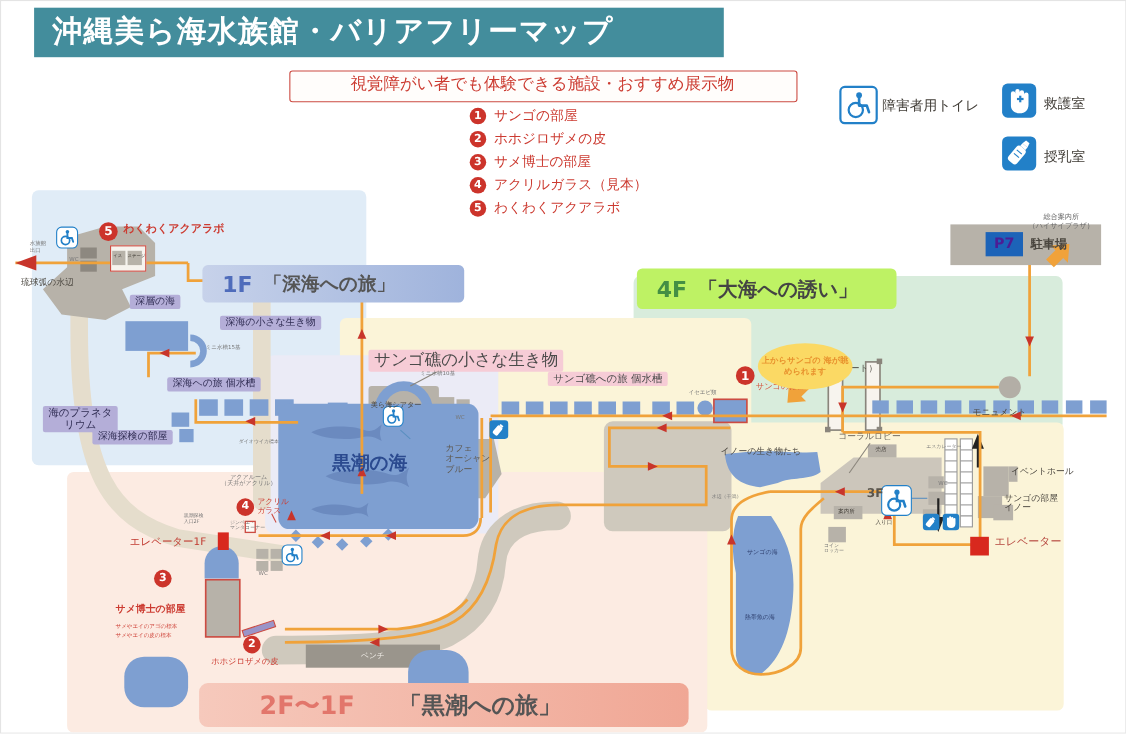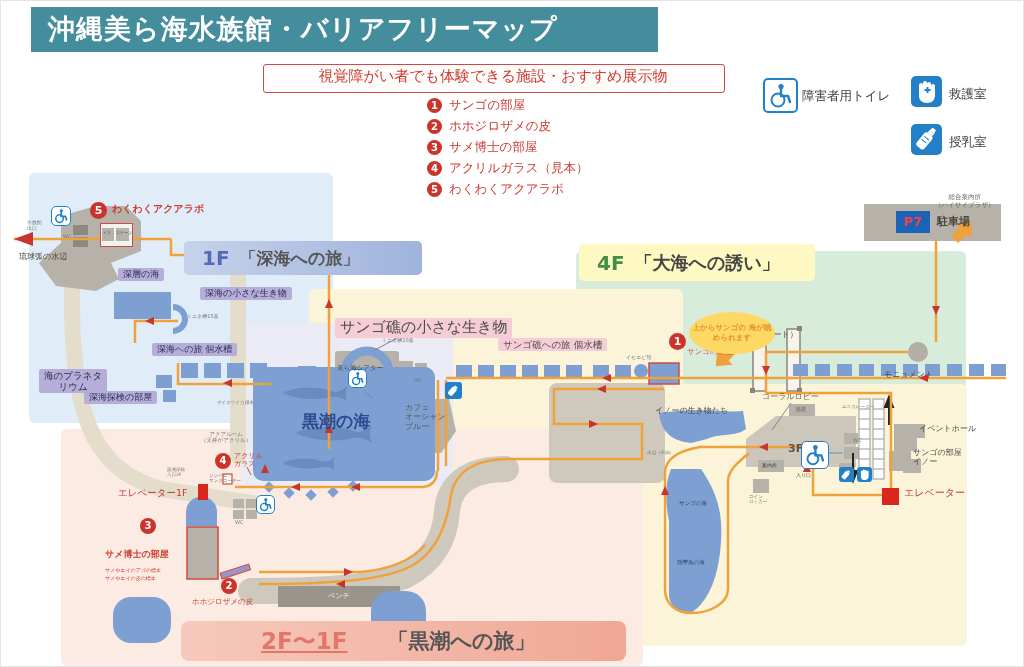--- a/index.html
+++ b/index.html
@@ -273,26 +273,26 @@
           <line x1="12" y1="18" x2="18" y2="18" stroke="#2280c8" stroke-width="1"></line>
         </g>
       </svg>
   </div>
   <div class="legend-label" style="left:948px;top:133px;">授乳室</div>
 
   <div class="banner" style="left:183px;top:240px;width:238px;height:34px;background:linear-gradient(90deg,#c7d2ea,#9fb3dc);">
     <span class="floor" style="font-size:20px;color:#4f6cbb;">1F</span>
     <span class="name" style="font-size:17px;text-align:right;">「深海への旅」</span>
   </div>
-  <div class="banner" style="left:578px;top:243px;width:236px;height:37px;background:#fef9c3;">
+  <div class="banner" style="left:578px;top:243px;width:236px;height:37px;background:#bef264;">
     <span class="floor" style="font-size:20px;color:#448f44;">4F</span>
     <span class="name" style="font-size:18px;color:#444;">「大海への誘い」</span>
   </div>
   <div class="banner" style="left:180px;top:620px;width:445px;height:40px;background:linear-gradient(90deg,#f6c9bc,#f0a795);border-radius:8px;">
-    <span class="floor" style="font-size:23px;color:#e2766b;margin-left:80px;margin-right:40px;text-decoration:underline;">2F〜1F</span>
+    <span class="floor" style="font-size:23px;color:#e2766b;margin-left:55px;margin-right:40px;">2F〜1F</span>
     <span class="name" style="font-size:21px;">「黒潮への旅」</span>
   </div>
 
   <div class="abs" style="left:99px;top:222px;width:31px;height:22px;border:1.2px solid #cc4b42;background:#f6f3ee;"></div>
   <div class="abs" style="left:101px;top:227px;width:12px;height:13px;background:#b7b2a9;"></div>
   <div class="abs" style="left:115px;top:227px;width:13px;height:13px;background:#b7b2a9;"></div>
   <div class="lbl" style="left:102px;top:230px;font-size:4px;color:#3f3b35;">イス</div>
   <div class="lbl" style="left:115px;top:230px;font-size:4px;color:#3f3b35;">ステージ</div>
 
   <div class="iconbox" style="left:50px;top:205px;width:18px;height:18px;background:#fff;border:1px solid #2280c8;">
@@ -384,21 +384,21 @@
 （天井がアクリル）</div>
   <div class="lbl" style="left:117px;top:486px;font-size:9.5px;color:#c0392f;">エレベーター1F</div>
   <div class="lbl tinyg" style="left:166px;top:466px;font-size:4.5px;">黒潮探検
 入口2F</div>
   <div class="lbl tinyg" style="left:208px;top:472px;font-size:4.5px;">ジンベエ・
 マンタコーナー</div>
   <div class="lbl tinyg" style="left:413px;top:377px;font-size:5px;">WC</div>
   <div class="lbl tinyg" style="left:234px;top:519px;font-size:5px;">WC</div>
   <div class="lbl tinyg" style="left:852px;top:437px;font-size:5px;">WC</div>
   <div class="lbl" style="left:277px;top:585px;width:122px;height:21px;line-height:21px;text-align:center;font-size:7px;color:#f2efe9;">ベンチ</div>
-  <div class="lbl" style="left:895px;top:210px;width:34px;height:22px;line-height:22px;text-align:center;font-size:13px;font-weight:bold;color:#ef4444;">P7</div>
+  <div class="lbl" style="left:895px;top:210px;width:34px;height:22px;line-height:22px;text-align:center;font-size:13px;font-weight:bold;color:#4c1d95;">P7</div>
   <div class="lbl" style="left:936px;top:215px;font-size:11px;font-weight:bold;">駐車場</div>
   <div class="lbl" style="left:934px;top:193px;font-size:6.5px;color:#666;text-align:center;">総合案内所
 （ハイサイプラザ）</div>
   <div class="lbl" style="left:700px;top:320px;width:112px;text-align:center;font-size:8px;">海人門
 （ウミンチュゲート）</div>
   <div class="lbl" style="left:883px;top:369px;font-size:8px;">モニュメント</div>
   <div class="ellipse-note" style="left:688px;top:311px;width:86px;height:42px;font-size:7.5px;">上からサンゴの
 海が眺められます</div>
   <div class="lbl" style="left:761px;top:391px;font-size:8px;color:#6b655c;">コーラルロビー</div>
   <div class="lbl" style="left:654px;top:405px;font-size:8px;">イノーの生き物たち</div>

